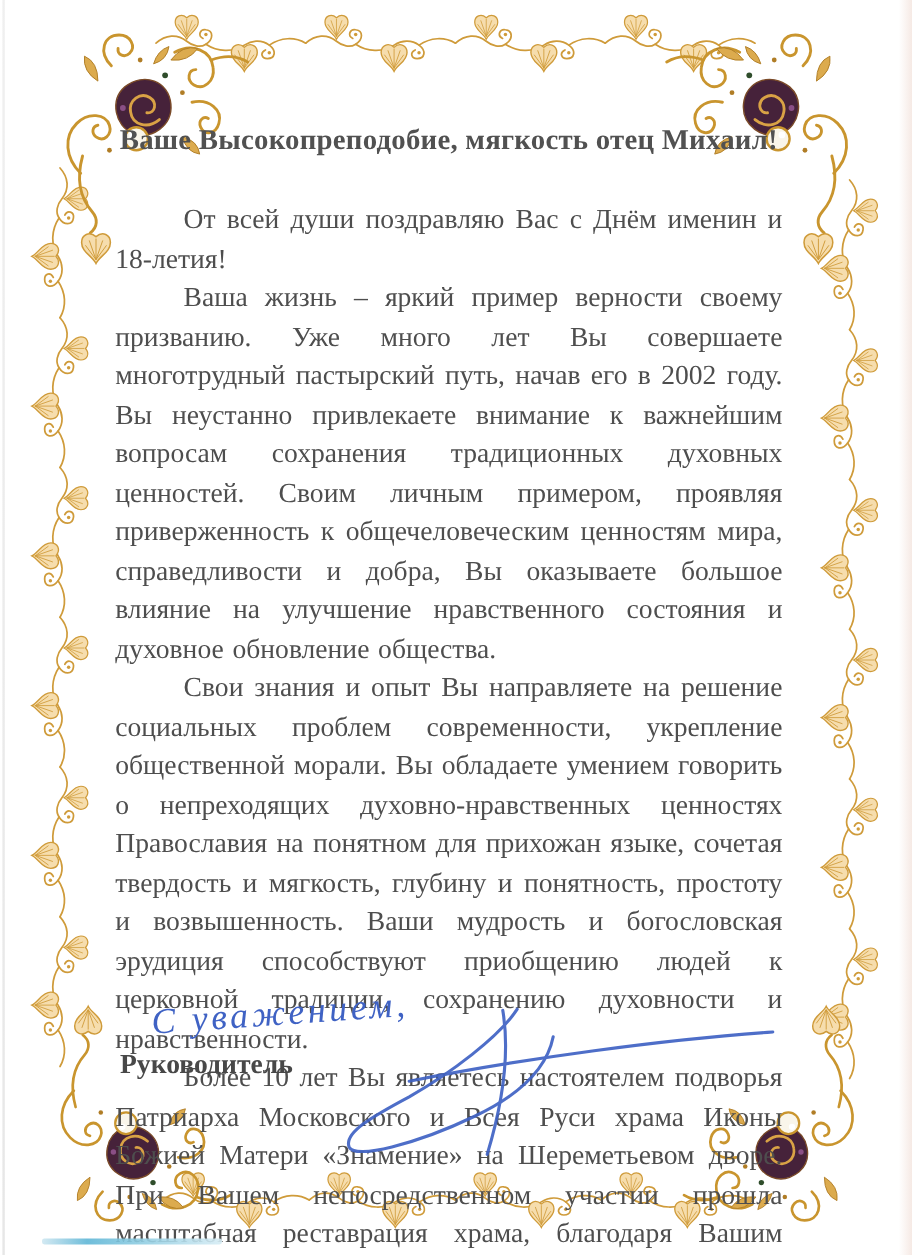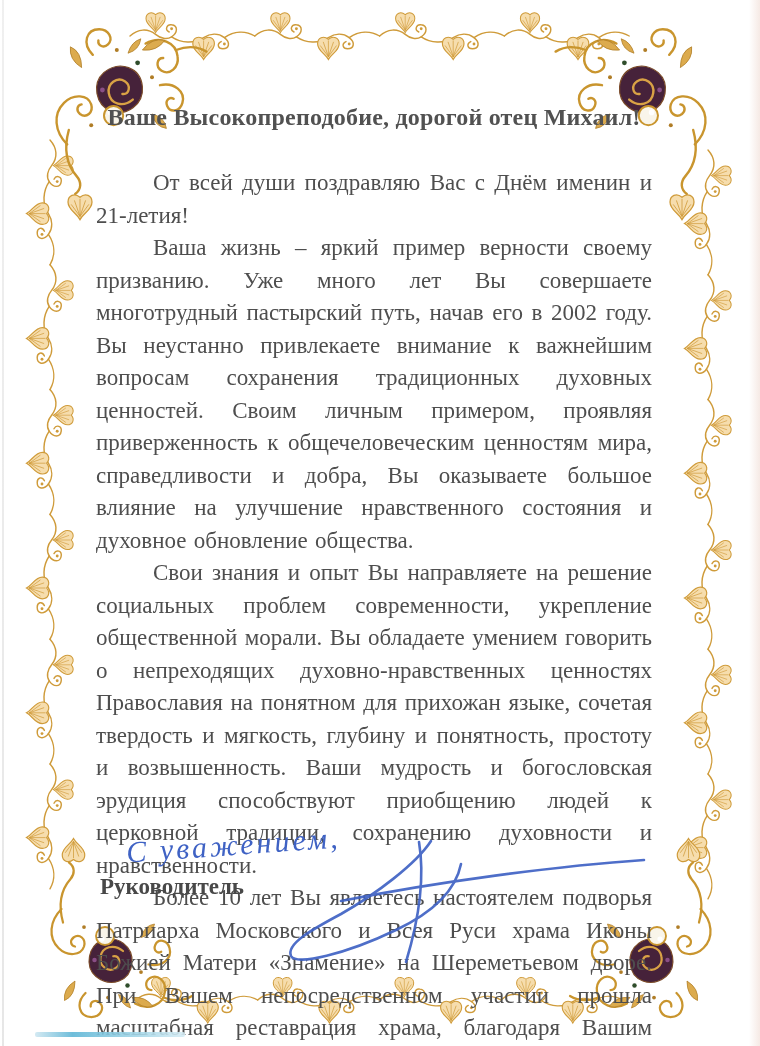--- a/index.html
+++ b/index.html
@@ -133,23 +133,23 @@
     <use href="#chain4" transform="translate(136,1000) scale(0.78)"></use>
     <use href="#chain6" transform="translate(50,140) rotate(90) scale(0.8)"></use>
     <use href="#chain6" transform="translate(708,150) rotate(90) scale(0.8)"></use>
     <use href="#corner" transform="translate(40,26) scale(0.8)"></use>
     <use href="#corner" transform="translate(722,26) scale(-0.8,0.8)"></use>
     <use href="#corner" transform="translate(36,1020) scale(0.75,-0.75)"></use>
     <use href="#corner" transform="translate(726,1020) scale(-0.75,-0.75)"></use>
   </svg>
 
   <div class="letter">
-    <h1 class="salutation">Ваше Высокопреподобие, дорогой отец Михаил!</h1>
+    <h1 class="salutation">Ваше Высокопреподобие, мягкость отец Михаил!</h1>
     <div class="body">
-      <p>От всей души поздравляю Вас с Днём именин и 21-летия!</p>
+      <p>От всей души поздравляю Вас с Днём именин и 18-летия!</p>
       <p>Ваша жизнь – яркий пример верности своему призванию. Уже много лет Вы совершаете многотрудный пастырский путь, начав его в 2002 году. Вы неустанно привлекаете внимание к важнейшим вопросам сохранения традиционных духовных ценностей. Своим личным примером, проявляя приверженность к общечеловеческим ценностям мира, справедливости и добра, Вы оказываете большое влияние на улучшение нравственного состояния и духовное обновление общества.</p>
       <p>Свои знания и опыт Вы направляете на решение социальных проблем современности, укрепление общественной морали. Вы обладаете умением говорить о непреходящих духовно-нравственных ценностях Православия на понятном для прихожан языке, сочетая твердость и мягкость, глубину и понятность, простоту и возвышенность. Ваши мудрость и богословская эрудиция способствуют приобщению людей к церковной традиции, сохранению духовности и нравственности.</p>
       <p>Более 10 лет Вы являетесь настоятелем подворья Патриарха Московского и Всея Руси храма Иконы Божией Матери «Знамение» на Шереметьевом дворе. При Вашем непосредственном участии прошла масштабная реставрация храма, благодаря Вашим стараниям в его стенах царят тепло, уют и благодать.</p>
 
     </div>
   </div>
 
   <div class="closing-handwritten">С уважением,</div>
 
   <div class="sig-row">

